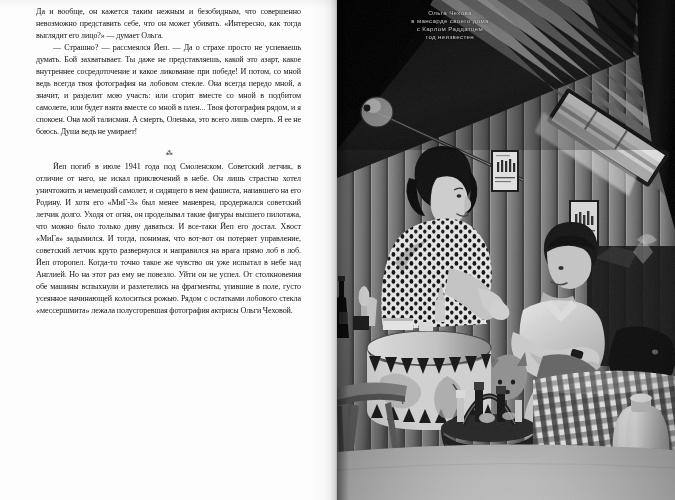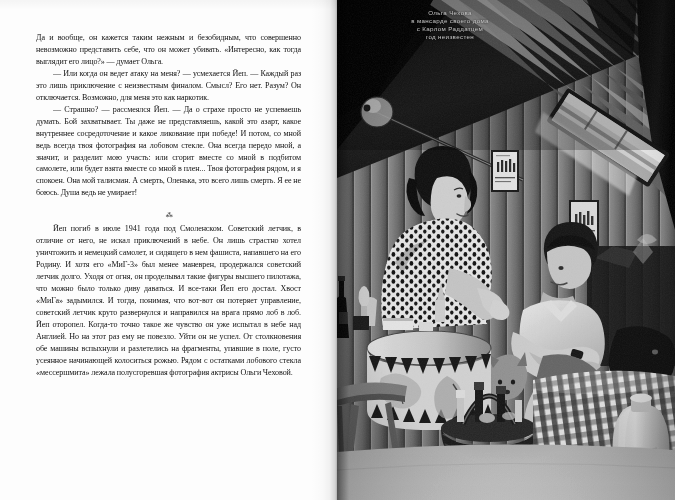--- a/index.html
+++ b/index.html
@@ -23,21 +23,21 @@
     background: #ffffff;
   }
 
   
   .page-left {
     position: relative;
     width: 337px;
     height: 500px;
     background: #fdfdfd;
     box-sizing: border-box;
-    padding: 32px 36px 0 36px;
+    padding: 6px 36px 0 36px;
     overflow: hidden;
   }
   
   .page-left::after {
     content: "";
     position: absolute;
     top: 0; right: 0; bottom: 0;
     width: 26px;
     background: linear-gradient(to right,
         rgba(0,0,0,0) 0%,
@@ -136,21 +136,20 @@
 </style>
 </head>
 <body>
 
 <div class="spread">
 
   <div class="page-left">
     <div class="body-text">
 
       <p class="no-indent">Да и вообще, он кажется таким нежным и безобидным, что совершенно невозможно представить себе, что он может убивать. «Интересно, как тогда выглядит его лицо?» — думает Ольга.</p>
-      <p>— Или когда он ведет атаку на меня? — усмехается Йеп. — Каждый раз это лишь приключение с неизвестным финалом. Смысл? Его нет. Разум? Он отключается. Возможно, для меня это как наркотик.</p>
       <p>— Страшно? — рассмеялся Йеп. — Да о страхе просто не успеваешь думать. Бой захватывает. Ты даже не представляешь, какой это азарт, какое внутреннее сосредоточение и какое ликование при победе! И потом, со мной ведь всегда твоя фотография на лобовом стекле. Она всегда передо мной, а значит, и разделит мою участь: или сгорит вместе со мной в подбитом самолете, или будет взята вместе со мной в плен... Твоя фотография рядом, и я спокоен. Она мой талисман. А смерть, Оленька, это всего лишь смерть. Я ее не боюсь. Душа ведь не умирает!</p>
 
       <div class="ornament">
         <span class="glyph">⁂</span>
       </div>
 
       <p>Йеп погиб в июле 1941 года под Смоленском. Советский летчик, в отличие от него, не искал приключений в небе. Он лишь страстно хотел уничтожить и немецкий самолет, и сидящего в нем фашиста, напавшего на его Родину. И хотя его «МиГ-3» был менее маневрен, продержался советский летчик долго. Уходя от огня, он проделывал такие фигуры высшего пилотажа, что можно было только диву даваться. И все-таки Йеп его достал. Хвост «МиГа» задымился. И тогда, понимая, что вот-вот он потеряет управление, советский летчик круто развернулся и направился на врага прямо лоб в лоб. Йеп оторопел. Когда-то точно такое же чувство он уже испытал в небе над Англией. Но на этот раз ему не повезло. Уйти он не успел. От столкновения обе машины вспыхнули и разлетелись на фрагменты, упавшие в поле, густо усеянное начинающей колоситься рожью. Рядом с остатками лобового стекла «мессершмита» лежала полусгоревшая фотография актрисы Ольги Чеховой.</p>
 
     </div>
   </div>

